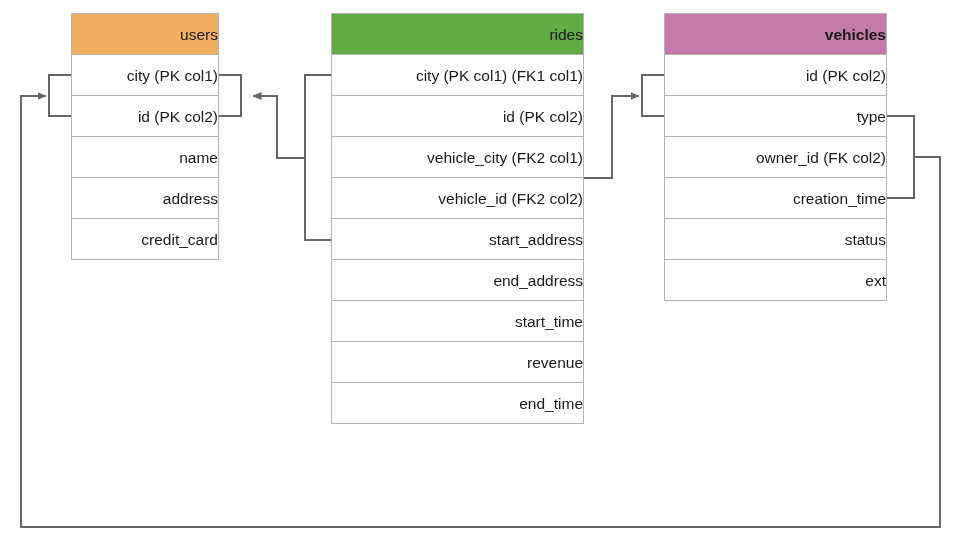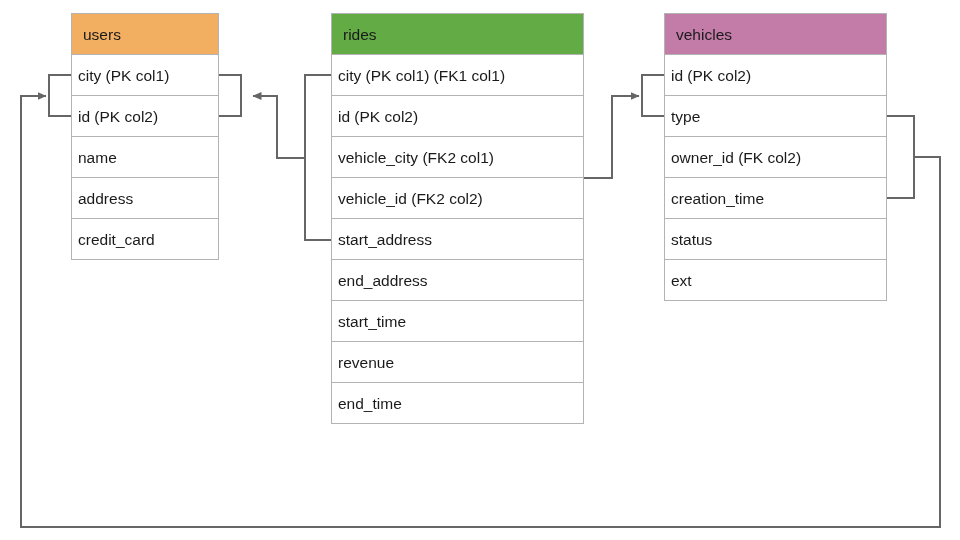--- a/index.html
+++ b/index.html
@@ -7,20 +7,21 @@
     padding: 0;
     background: #ffffff;
   }
   #canvas {
     position: relative;
     width: 960px;
     height: 540px;
     background: #ffffff;
     font-family: "Liberation Sans", sans-serif;
     overflow: hidden;
+    text-align: right;
   }
   #connectors {
     position: absolute;
     left: 0;
     top: 0;
     width: 960px;
     height: 540px;
     pointer-events: none;
   }
   .entity {
@@ -121,21 +122,21 @@
     <div class="entity-row">vehicle_city (FK2 col1)</div>
     <div class="entity-row">vehicle_id (FK2 col2)</div>
     <div class="entity-row">start_address</div>
     <div class="entity-row">end_address</div>
     <div class="entity-row">start_time</div>
     <div class="entity-row">revenue</div>
     <div class="entity-row">end_time</div>
   </div>
 
   <div class="entity" id="entity-vehicles">
-    <div class="entity-header" style="background:#C37BA8;">vehicles</div>
+    <div class="entity-header" style="background:#C37BA8;font-weight:bold;">vehicles</div>
     <div class="entity-row">id (PK col2)</div>
     <div class="entity-row">type</div>
     <div class="entity-row">owner_id (FK col2)</div>
     <div class="entity-row">creation_time</div>
     <div class="entity-row">status</div>
     <div class="entity-row">ext</div>
   </div>
 
 </div>
 

